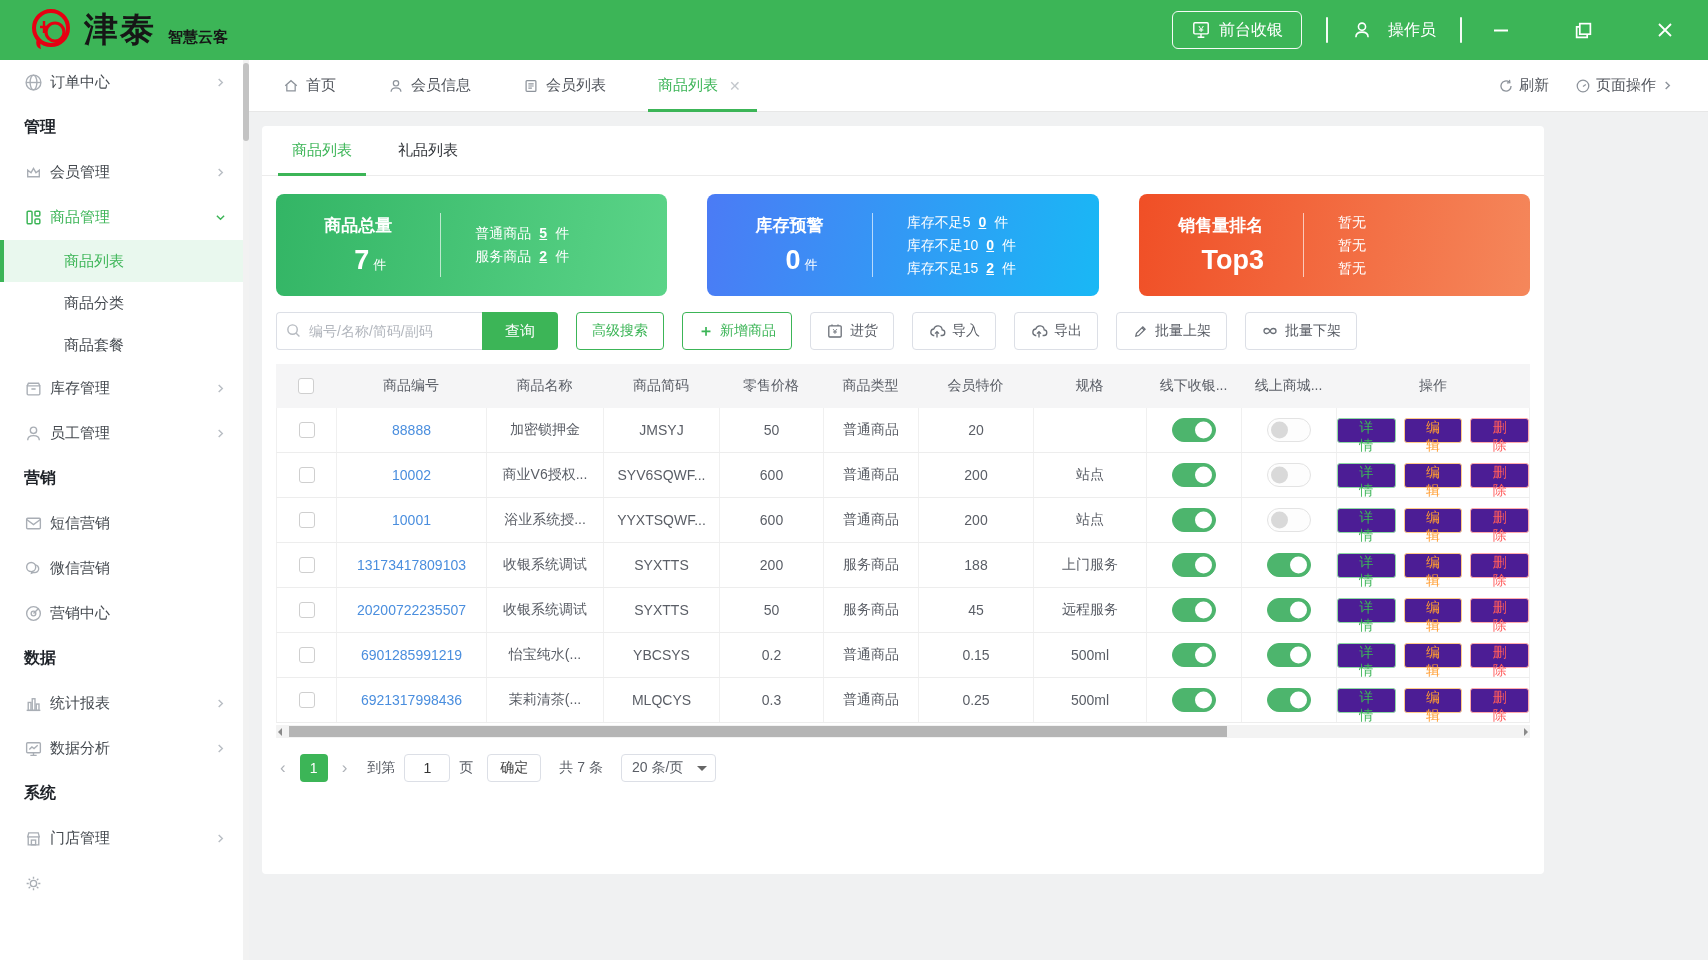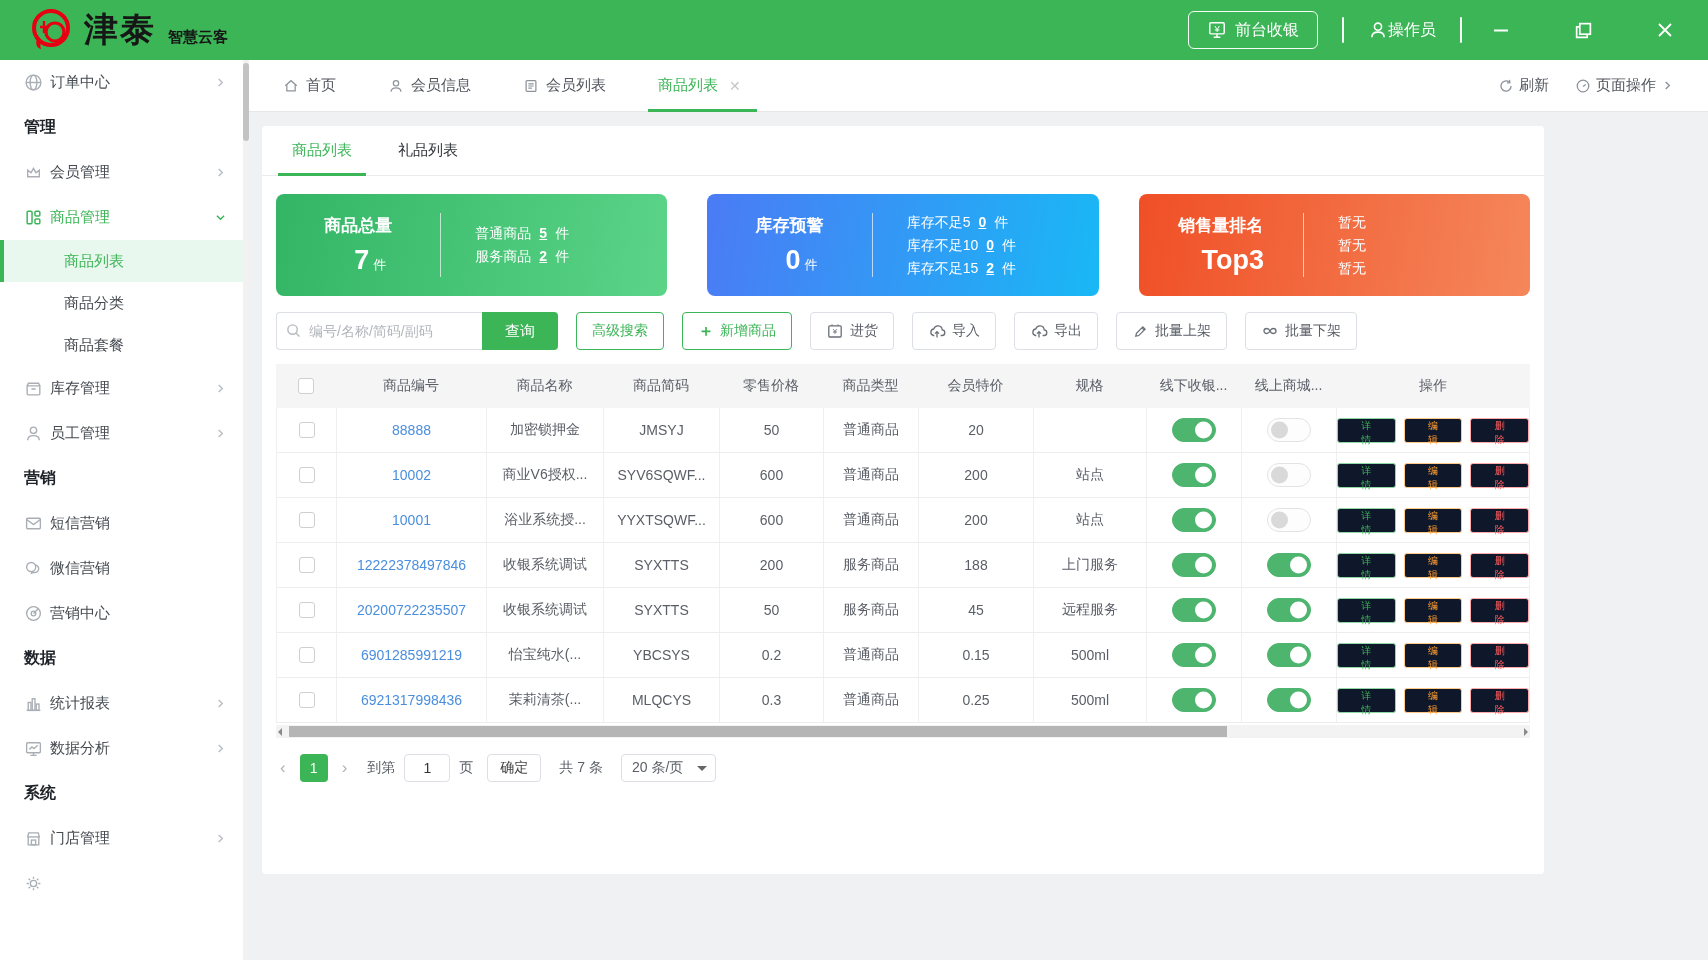--- a/index.html
+++ b/index.html
@@ -8,21 +8,21 @@
 
   
   .topbar { position:absolute; top:0; left:0; width:100%; height:60px; background:#3cb557; display:flex; align-items:center; padding:0 28px; color:#fff; }
   .brand { display:flex; align-items:center; gap:10px; }
   .logo { width:46px; height:46px; }
   .brand-name { font-family:"DejaVu Serif","Liberation Serif",serif; font-size:34px; font-weight:bold; color:#161616; letter-spacing:2px; }
   .brand-sub { font-size:15px; font-weight:bold; color:#161616; margin-top:14px; margin-left:2px; }
   .topbar-right { margin-left:auto; display:flex; align-items:center; gap:24px; }
   .cashier-btn { display:flex; align-items:center; gap:8px; height:38px; padding:0 18px; border:1px solid rgba(255,255,255,.95); border-radius:6px; background:transparent; color:#fff; font-size:16px; cursor:pointer; }
   .tb-divider { width:2px; height:26px; background:rgba(255,255,255,.95); border-radius:1px; }
-  .operator { display:flex; align-items:center; gap:0; font-size:16px; cursor:pointer; }
+  .operator { display:flex; align-items:center; gap:16px; font-size:16px; cursor:pointer; }
   .win-btn { width:30px; height:30px; display:flex; align-items:center; justify-content:center; cursor:pointer; }
   .win-btn + .win-btn { margin-left:28px; }
   .icon { flex:none; }
 
   
   .sidebar { position:absolute; top:60px; left:0; width:243px; bottom:0; background:#fff; overflow:hidden; }
   .side-item { height:45px; display:flex; align-items:center; gap:7px; padding:0 16px 0 24px; font-size:15px; color:#454a50; cursor:pointer; }
   .side-item .icon { color:#a9aeb5; }
   .side-item .chev { margin-left:auto; color:#b9bec4; }
   .side-item.active-parent, .side-item.active-parent .icon, .side-item.active-parent .chev { color:#3cb557; }
@@ -86,21 +86,21 @@
   .t-row .td:last-child { border-right:none; }
   .c-check { width:60px; } .c-code { width:150px; } .c-name { width:117px; } .c-short { width:116px; }
   .c-price { width:104px; } .c-type { width:95px; } .c-member { width:115px; } .c-spec { width:113px; }
   .c-tog { width:95px; } .c-act { flex:1; gap:8px; }
   .checkbox { width:16px; height:16px; border:1px solid #cfcfcf; border-radius:3px; background:#fff; cursor:pointer; }
   .code-link { color:#4a8ede; text-decoration:none; cursor:pointer; }
   .toggle { width:44px; height:24px; border-radius:12px; background:#fdfdfd; border:1px solid #e3e3e3; position:relative; cursor:pointer; }
   .toggle .knob { position:absolute; left:3px; top:50%; transform:translateY(-50%); width:17px; height:17px; border-radius:50%; background:#d9d9d9; }
   .toggle.on { background:#4db56d; border-color:#4db56d; }
   .toggle.on .knob { left:auto; right:3px; background:#fff; }
-  .mini { height:25px; padding:0 20px; font-size:10px; border-radius:3px; background:#0f172a; border:1px solid; cursor:pointer; }
+  .mini { height:25px; padding:0 20px; font-size:14px; border-radius:3px; background:#4c1d95; border:1px solid; cursor:pointer; }
   .mini.detail { color:#3cb557; border-color:#8ed8a5; }
   .mini.edit { color:#ff9c30; border-color:#ffc988; }
   .mini.del { color:#ff5b5b; border-color:#ffaaaa; }
 
   .hscroll { margin:2px 14px 0; height:13px; background:#f3f3f3; position:relative; display:flex; align-items:center; }
   .h-arrow { width:0; height:0; border:4px solid transparent; position:absolute; }
   .h-arrow.left { left:2px; border-right-color:#8a8a8a; border-left:none; }
   .h-arrow.right { right:2px; border-left-color:#8a8a8a; border-right:none; }
   .h-thumb { position:absolute; left:13px; width:938px; top:1px; bottom:1px; background:#b5b5b5; }
 
@@ -547,21 +547,21 @@
             <button class="mini edit">编辑</button>
             <button class="mini del">删除</button>
           </div>
         </div>
 
         <div class="t-row">
           <div class="td c-check">
               <span class="checkbox"></span>
             </div>
           <div class="td c-code">
-              <a class="code-link">12222378497846</a>
+              <a class="code-link">13173417809103</a>
             </div>
           <div class="td c-name">收银系统调试</div>
           <div class="td c-short">SYXTTS</div>
           <div class="td c-price">200</div>
           <div class="td c-type">服务商品</div>
           <div class="td c-member">188</div>
           <div class="td c-spec">上门服务</div>
           <div class="td c-tog">
               <span class="toggle on">
                 <span class="knob"></span>

